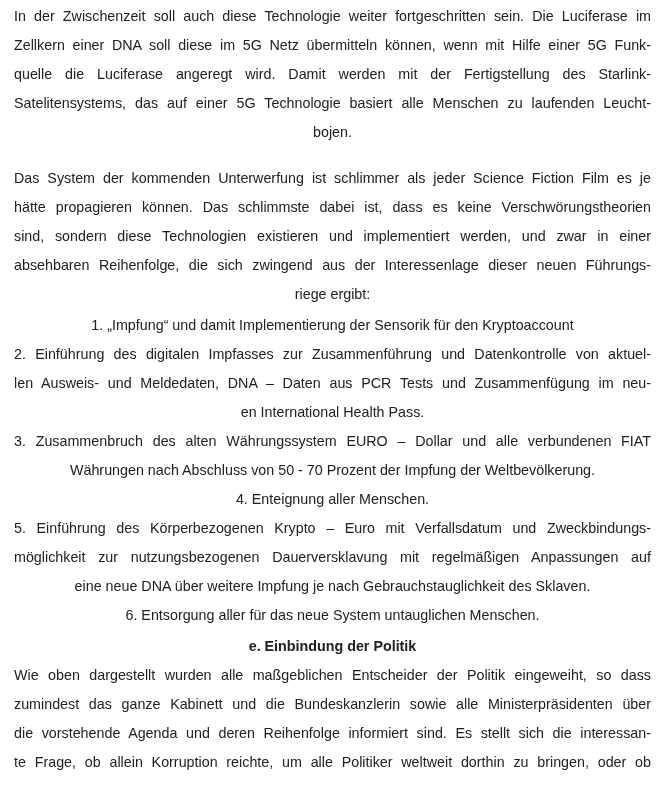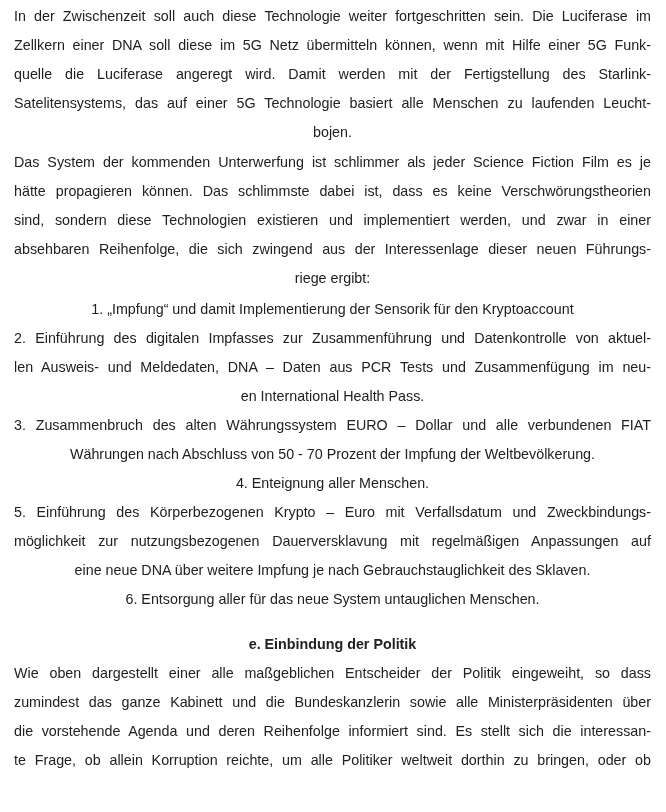--- a/index.html
+++ b/index.html
@@ -17,23 +17,23 @@
   #doc {
     position: absolute;
     left: 14px;
     top: 2px;
     width: 637px;
     font-size: 14.3px;
     line-height: 29px;
     color: #212121;
   }
   .block { }
-  .block[data-idx="1"] { margin-top: 1px; }
+  .block[data-idx="1"] { margin-top: 17px; }
   .block[data-idx="2"] { margin-top: 2px; }
-  .block[data-idx="3"] { margin-top: 16px; }
+  .block[data-idx="3"] { margin-top: 2px; }
   .block[data-idx="4"] { margin-top: 0px; }
   .line {
     text-align: center;
     white-space: normal;
   }
   .line.fill {
     text-align: justify;
     text-align-last: justify;
     -moz-text-align-last: justify;
   }
@@ -69,18 +69,18 @@
       <div class="line">4. Enteignung aller Menschen.</div>
       <div class="line fill">5. Einführung des Körperbezogenen Krypto – Euro mit Verfallsdatum und Zweckbindungs-</div>
       <div class="line fill">möglichkeit zur nutzungsbezogenen Dauerversklavung mit regelmäßigen Anpassungen auf</div>
       <div class="line">eine neue DNA über weitere Impfung je nach Gebrauchstauglichkeit des Sklaven.</div>
       <div class="line">6. Entsorgung aller für das neue System untauglichen Menschen.</div>
     </div>
     <div class="block heading" data-idx="3">
       <div class="line">e. Einbindung der Politik</div>
     </div>
     <div class="block paragraph" data-idx="4">
-      <div class="line fill">Wie oben dargestellt einer alle maßgeblichen Entscheider der Politik eingeweiht, so dass</div>
+      <div class="line fill">Wie oben dargestellt wurden alle maßgeblichen Entscheider der Politik eingeweiht, so dass</div>
       <div class="line fill">zumindest das ganze Kabinett und die Bundeskanzlerin sowie alle Ministerpräsidenten über</div>
       <div class="line fill">die vorstehende Agenda und deren Reihenfolge informiert sind. Es stellt sich die interessan-</div>
       <div class="line fill">te Frage, ob allein Korruption reichte, um alle Politiker weltweit dorthin zu bringen, oder ob</div>
     </div>
   </div>
 
 </body></html>

